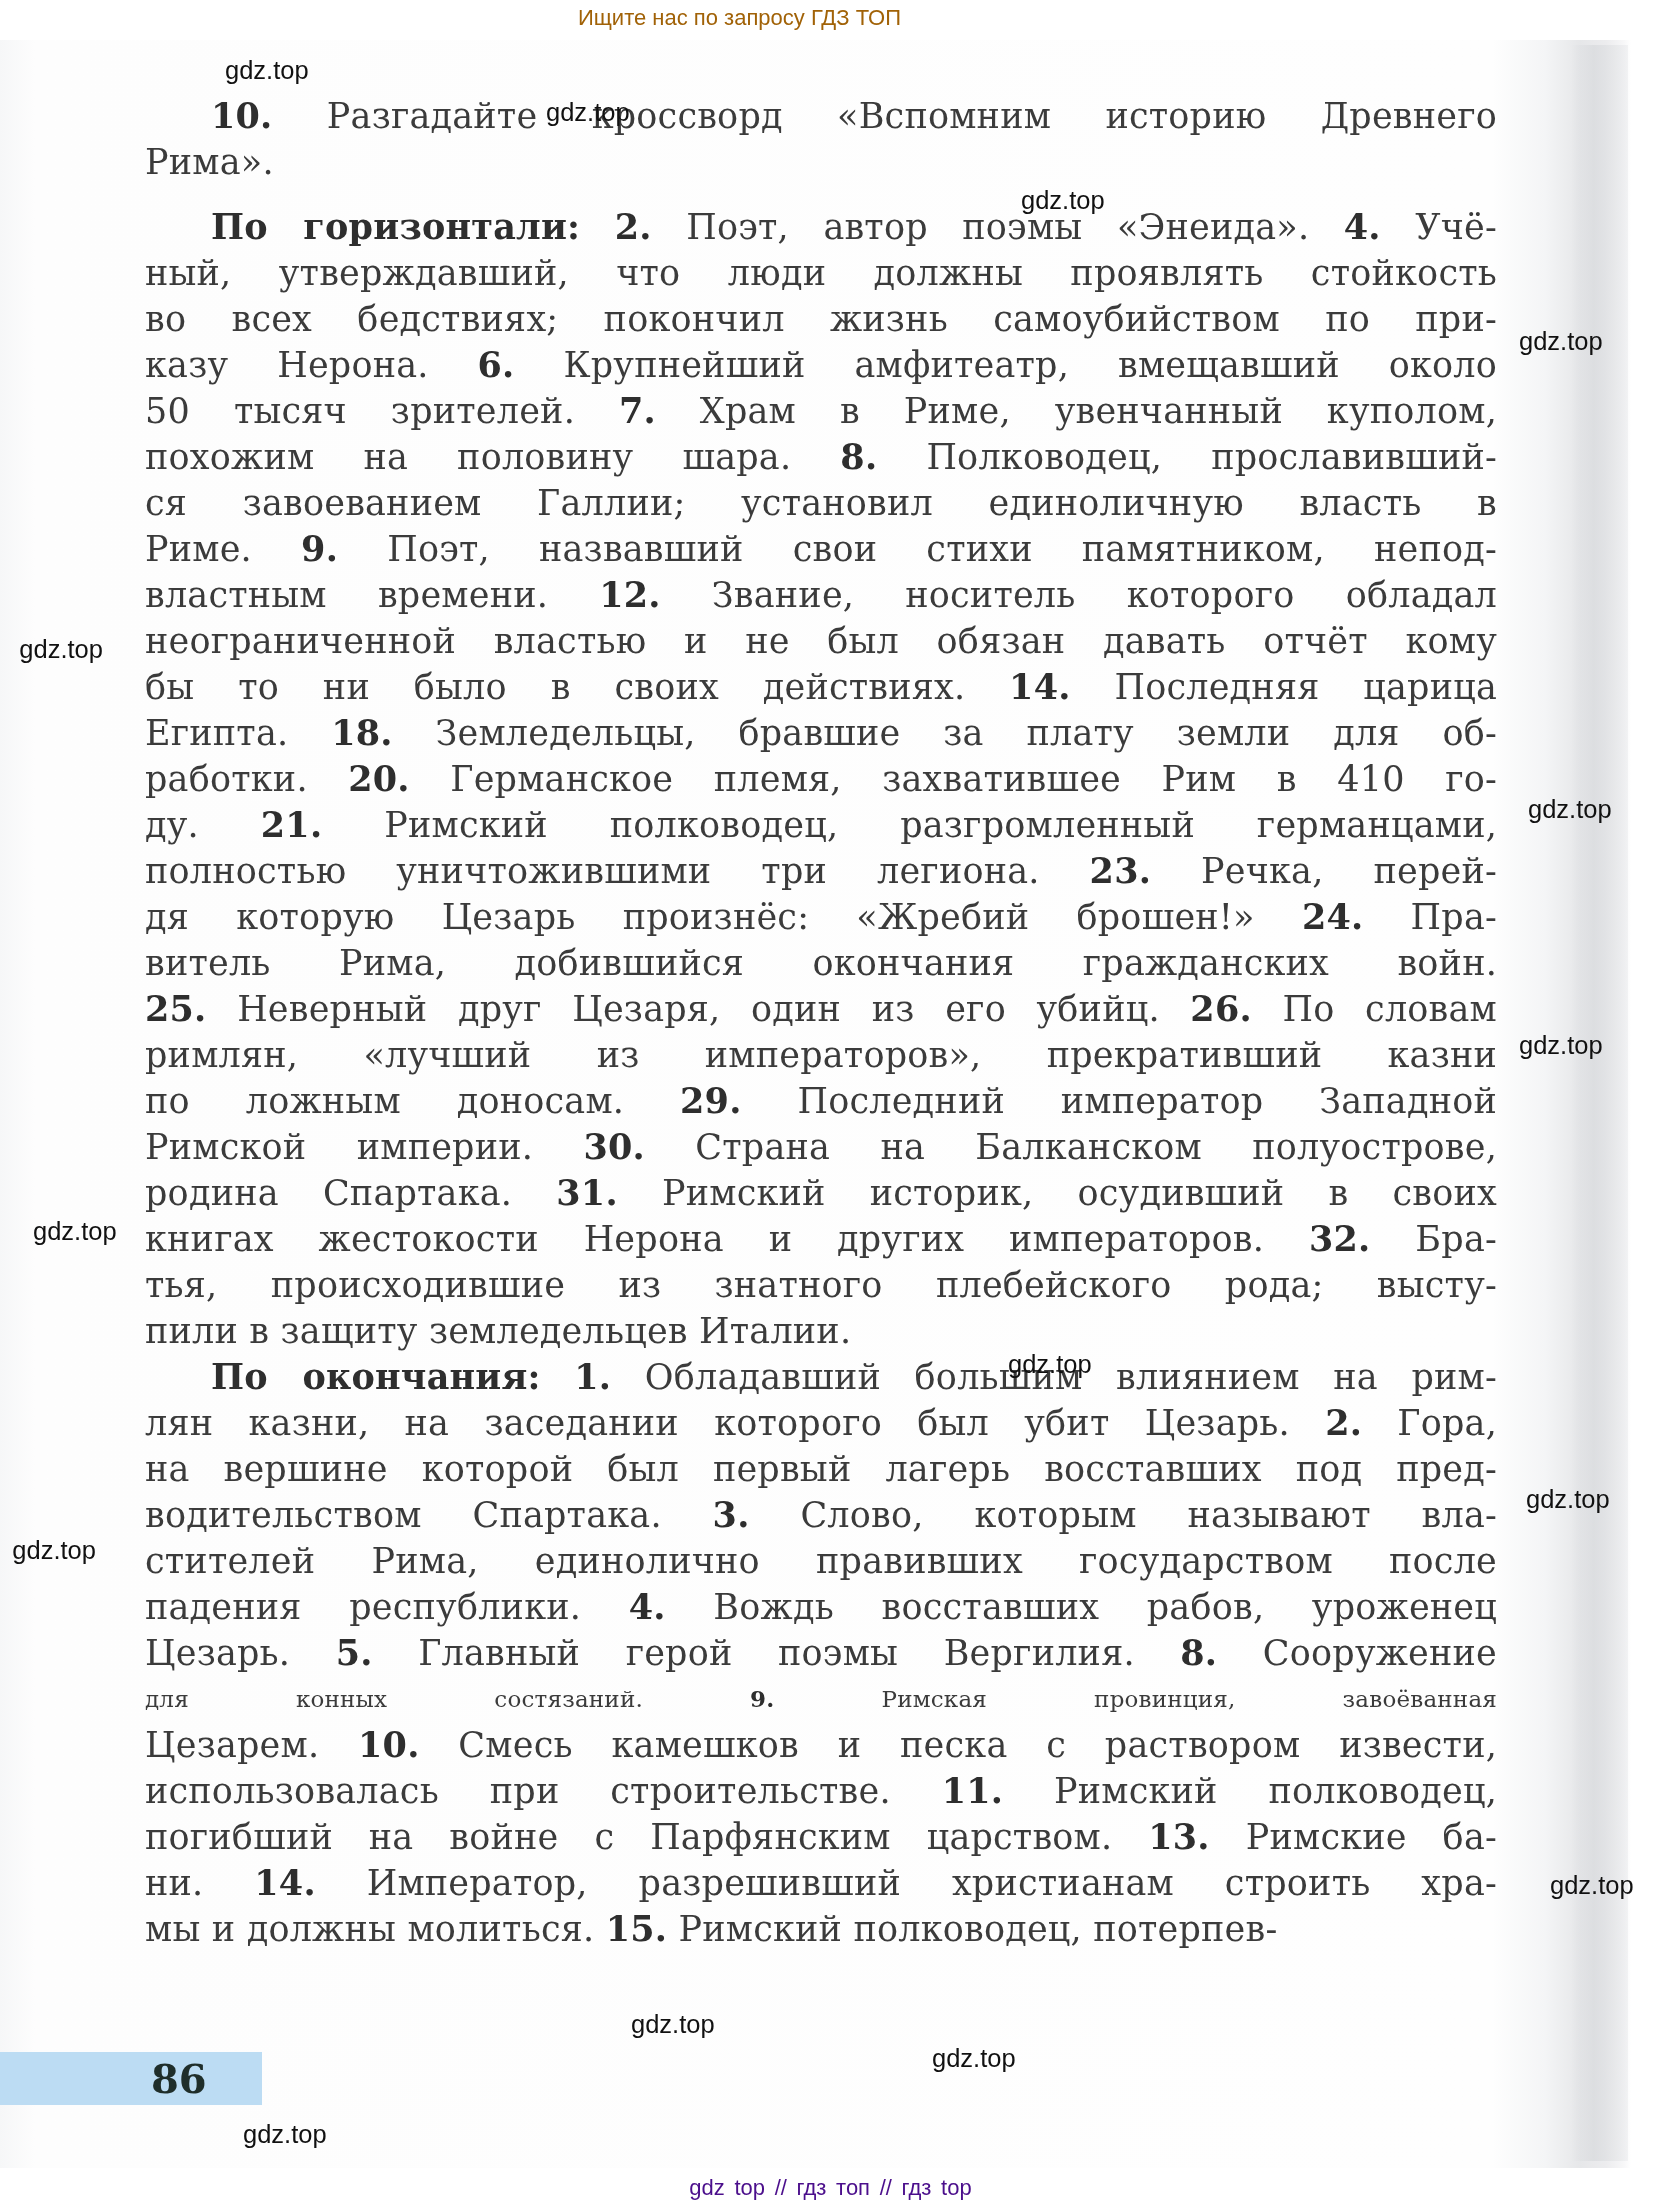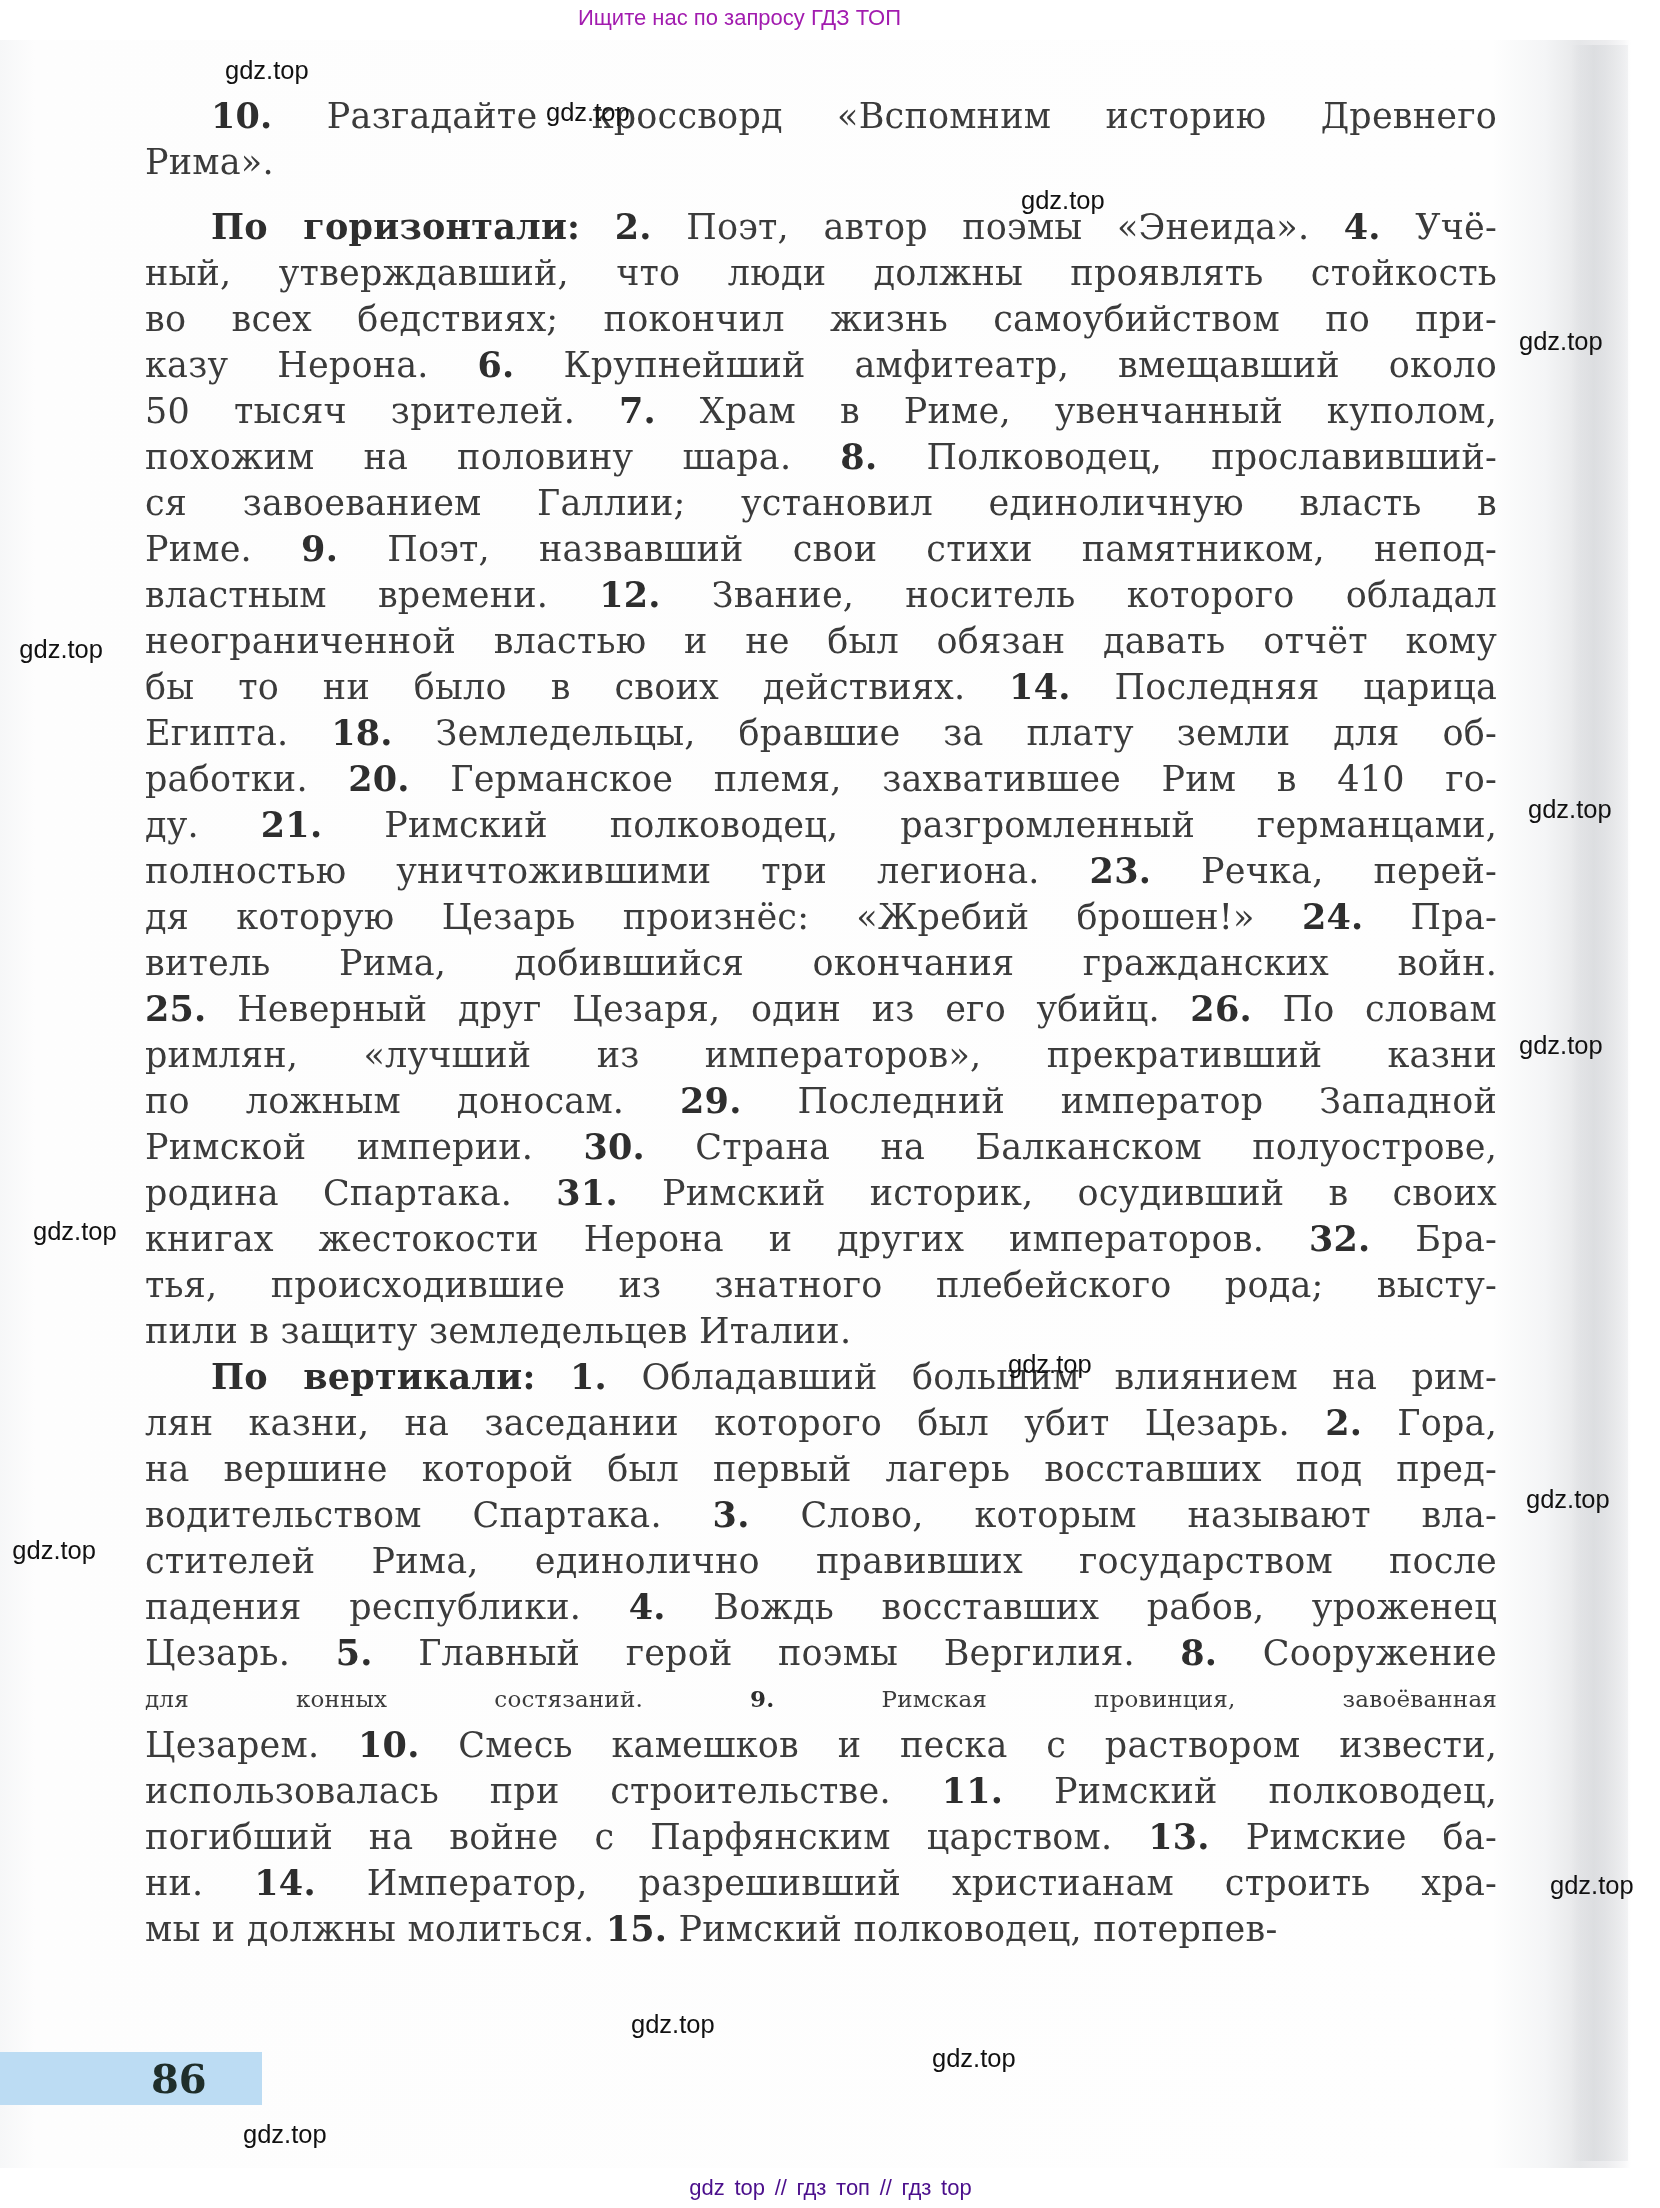--- a/index.html
+++ b/index.html
@@ -5,21 +5,21 @@
   html, body { margin: 0; padding: 0; }
   body {
     width: 1661px; height: 2209px; position: relative; overflow: hidden;
     background: #ffffff;
     font-family: "DejaVu Serif", "Liberation Serif", serif;
   }
   .top-banner {
     position: absolute; left: 0; top: 0; width: 1479px; height: 39px;
     text-align: center; line-height: 35px;
     font-family: "Liberation Sans", "DejaVu Sans", sans-serif;
-    font-size: 22px; color: #a21caf;
+    font-size: 22px; color: #a16207;
   }
   .page {
     position: absolute; left: 0; top: 40px; width: 1661px; height: 2128px;
     background: linear-gradient(90deg, #f6f7f8 0px, #fdfdfd 35px, #fefefe 1492px, #f4f5f6 1545px, #e6e7e9 1580px, #ececee 1606px, #f7f7f8 1624px, #ffffff 1631px);
   }
   .page-edge {
     position: absolute; left: 1571px; top: 5.3px; width: 57px; height: 2116px;
     background: linear-gradient(90deg, rgba(220,222,225,0) 0, rgba(215,217,220,0.7) 40%, rgba(232,233,235,0.5) 100%);
   }
   .text-block {
@@ -90,21 +90,21 @@
       <span class="line" style="font-size: 35px; display: block;"><b class="seg">25.</b><span class="seg"> Неверный друг Цезаря, один из его убийц. </span><b class="seg">26.</b><span class="seg"> По словам</span></span>
       <span class="line" style="font-size: 35px; display: block;"><span class="seg">римлян, «лучший из императоров», прекративший казни</span></span>
       <span class="line" style="font-size: 35px; display: block;"><span class="seg">по ложным доносам. </span><b class="seg">29.</b><span class="seg"> Последний император Западной</span></span>
       <span class="line" style="font-size: 35px; display: block;"><span class="seg">Римской империи. </span><b class="seg">30.</b><span class="seg"> Страна на Балканском полуострове,</span></span>
       <span class="line" style="font-size: 35px; display: block;"><span class="seg">родина Спартака. </span><b class="seg">31.</b><span class="seg"> Римский историк, осудивший в своих</span></span>
       <span class="line" style="font-size: 35px; display: block;"><span class="seg">книгах жестокости Нерона и других императоров. </span><b class="seg">32.</b><span class="seg"> Бра-</span></span>
       <span class="line" style="font-size: 35px; display: block;"><span class="seg">тья, происходившие из знатного плебейского рода; высту-</span></span>
       <span class="line last" style="font-size: 35px; display: block;"><span class="seg">пили в защиту земледельцев Италии.</span></span>
     </div>
   <div id="vertical-section">
-      <span class="line indent" style="font-size: 35px; display: block;"><b>По вертикали:</b> <b class="seg">1.</b><span class="seg"> Обладавший большим влиянием на рим-</span></span>
+      <span class="line indent" style="font-size: 35px; display: block;"><b>По окончания:</b> <b class="seg">1.</b><span class="seg"> Обладавший большим влиянием на рим-</span></span>
       <span class="line" style="font-size: 35px; display: block;"><span class="seg">лян казни, на заседании которого был убит Цезарь. </span><b class="seg">2.</b><span class="seg"> Гора,</span></span>
       <span class="line" style="font-size: 35px; display: block;"><span class="seg">на вершине которой был первый лагерь восставших под пред-</span></span>
       <span class="line" style="font-size: 35px; display: block;"><span class="seg">водительством Спартака. </span><b class="seg">3.</b><span class="seg"> Слово, которым называют вла-</span></span>
       <span class="line" style="font-size: 35px; display: block;"><span class="seg">стителей Рима, единолично правивших государством после</span></span>
       <span class="line" style="font-size: 35px; display: block;"><span class="seg">падения республики. </span><b class="seg">4.</b><span class="seg"> Вождь восставших рабов, уроженец</span></span>
       <span class="line" style="font-size: 35px; display: block;"><span class="seg">Цезарь. </span><b class="seg">5.</b><span class="seg"> Главный герой поэмы Вергилия. </span><b class="seg">8.</b><span class="seg"> Сооружение</span></span>
       <span class="line" style="font-size: 23px; display: block;"><span class="seg">для конных состязаний. </span><b class="seg">9.</b><span class="seg"> Римская провинция, завоёванная</span></span>
       <span class="line" style="font-size: 35px; display: block;"><span class="seg">Цезарем. </span><b class="seg">10.</b><span class="seg"> Смесь камешков и песка с раствором извести,</span></span>
       <span class="line" style="font-size: 35px; display: block;"><span class="seg">использовалась при строительстве. </span><b class="seg">11.</b><span class="seg"> Римский полководец,</span></span>
       <span class="line" style="font-size: 35px; display: block;"><span class="seg">погибший на войне с Парфянским царством. </span><b class="seg">13.</b><span class="seg"> Римские ба-</span></span>

